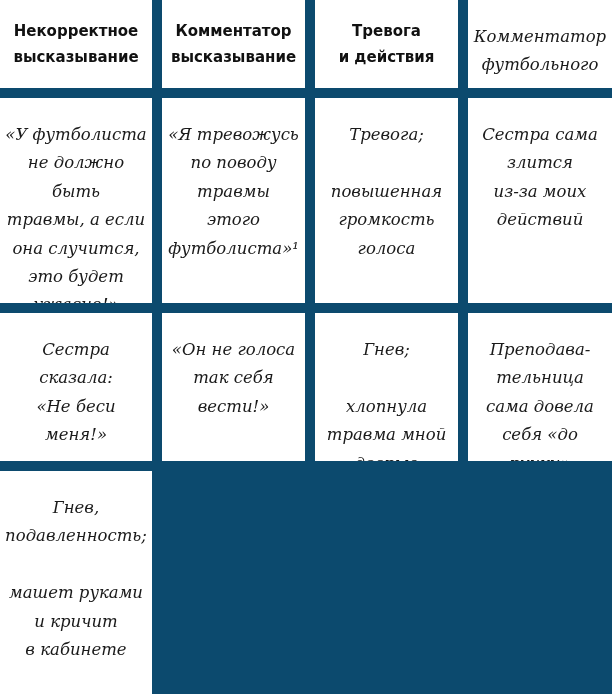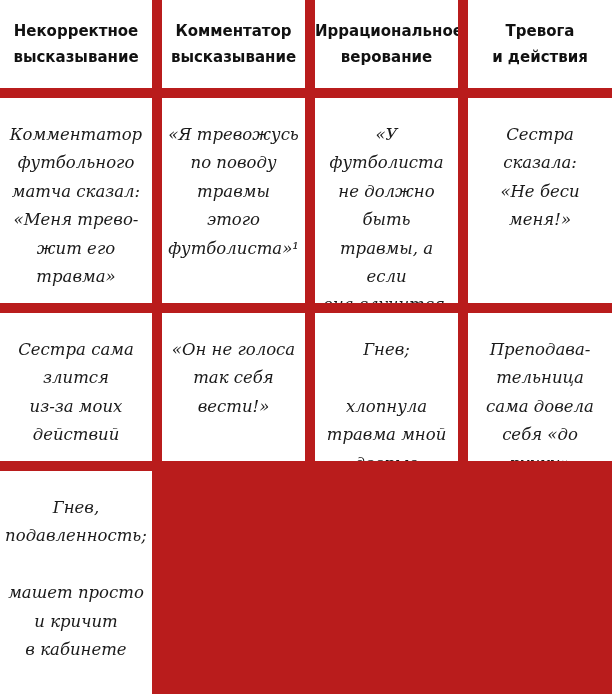--- a/index.html
+++ b/index.html
@@ -14,21 +14,21 @@
     overflow: hidden;
   }
   .grid {
     width: 612px;
     height: 694px;
     display: grid;
     grid-template-columns: 152px 143px 143px 144px;
     grid-template-rows: 88px 205px 148px 1fr;
     column-gap: 10px;
     row-gap: 10px;
-    background: #b91c1c; 
+    background: #0c4a6e; 
   }
   .cell {
     background: #ffffff;
     text-align: center;
     white-space: pre-line;
     color: #1a1a1a;
     box-sizing: border-box;
     overflow: hidden;
   }
   .cell.header {
@@ -50,63 +50,66 @@
 </head>
 <body>
 
 <div class="page">
   <div class="grid">
 
     <div class="cell header">Некорректное
 высказывание</div>
     <div class="cell header">Комментатор
 высказывание</div>
-    <div class="cell header">Иррациональное
-верование</div>
     <div class="cell header">Тревога
 и действия</div>
 
     <div class="cell body">Комментатор
 футбольного
 матча сказал:
 «Меня трево-
 жит его
 травма»</div>
-    <div class="cell body">«Я тревожусь
-по поводу
-травмы
-этого
-футболиста»¹</div>
     <div class="cell body">«У футболиста
 не должно быть
 травмы, а если
 она случится,
 это будет
 ужасно!»</div>
+    <div class="cell body">«Я тревожусь
+по поводу
+травмы
+этого
+футболиста»¹</div>
+    <div class="cell body">Тревога;
 
-    <div class="cell body">Сестра сказала:
-«Не беси меня!»</div>
+повышенная
+громкость
+голоса</div>
+
     <div class="cell body">Сестра сама
 злится
 из-за моих
 действий</div>
+    <div class="cell body">Сестра сказала:
+«Не беси меня!»</div>
     <div class="cell body">«Он не голоса
 так себя
 вести!»</div>
     <div class="cell body">Гнев;
 
 хлопнула
 травма мной
 дверью</div>
 
     <div class="cell body">Преподава-
 тельница
 сама довела
 себя «до ручки»</div>
     <div class="cell body">Гнев,
 подавленность;
 
-машет просто
+машет руками
 и кричит
 в кабинете</div>
 
   </div>
 </div>
 
 </body></html>

